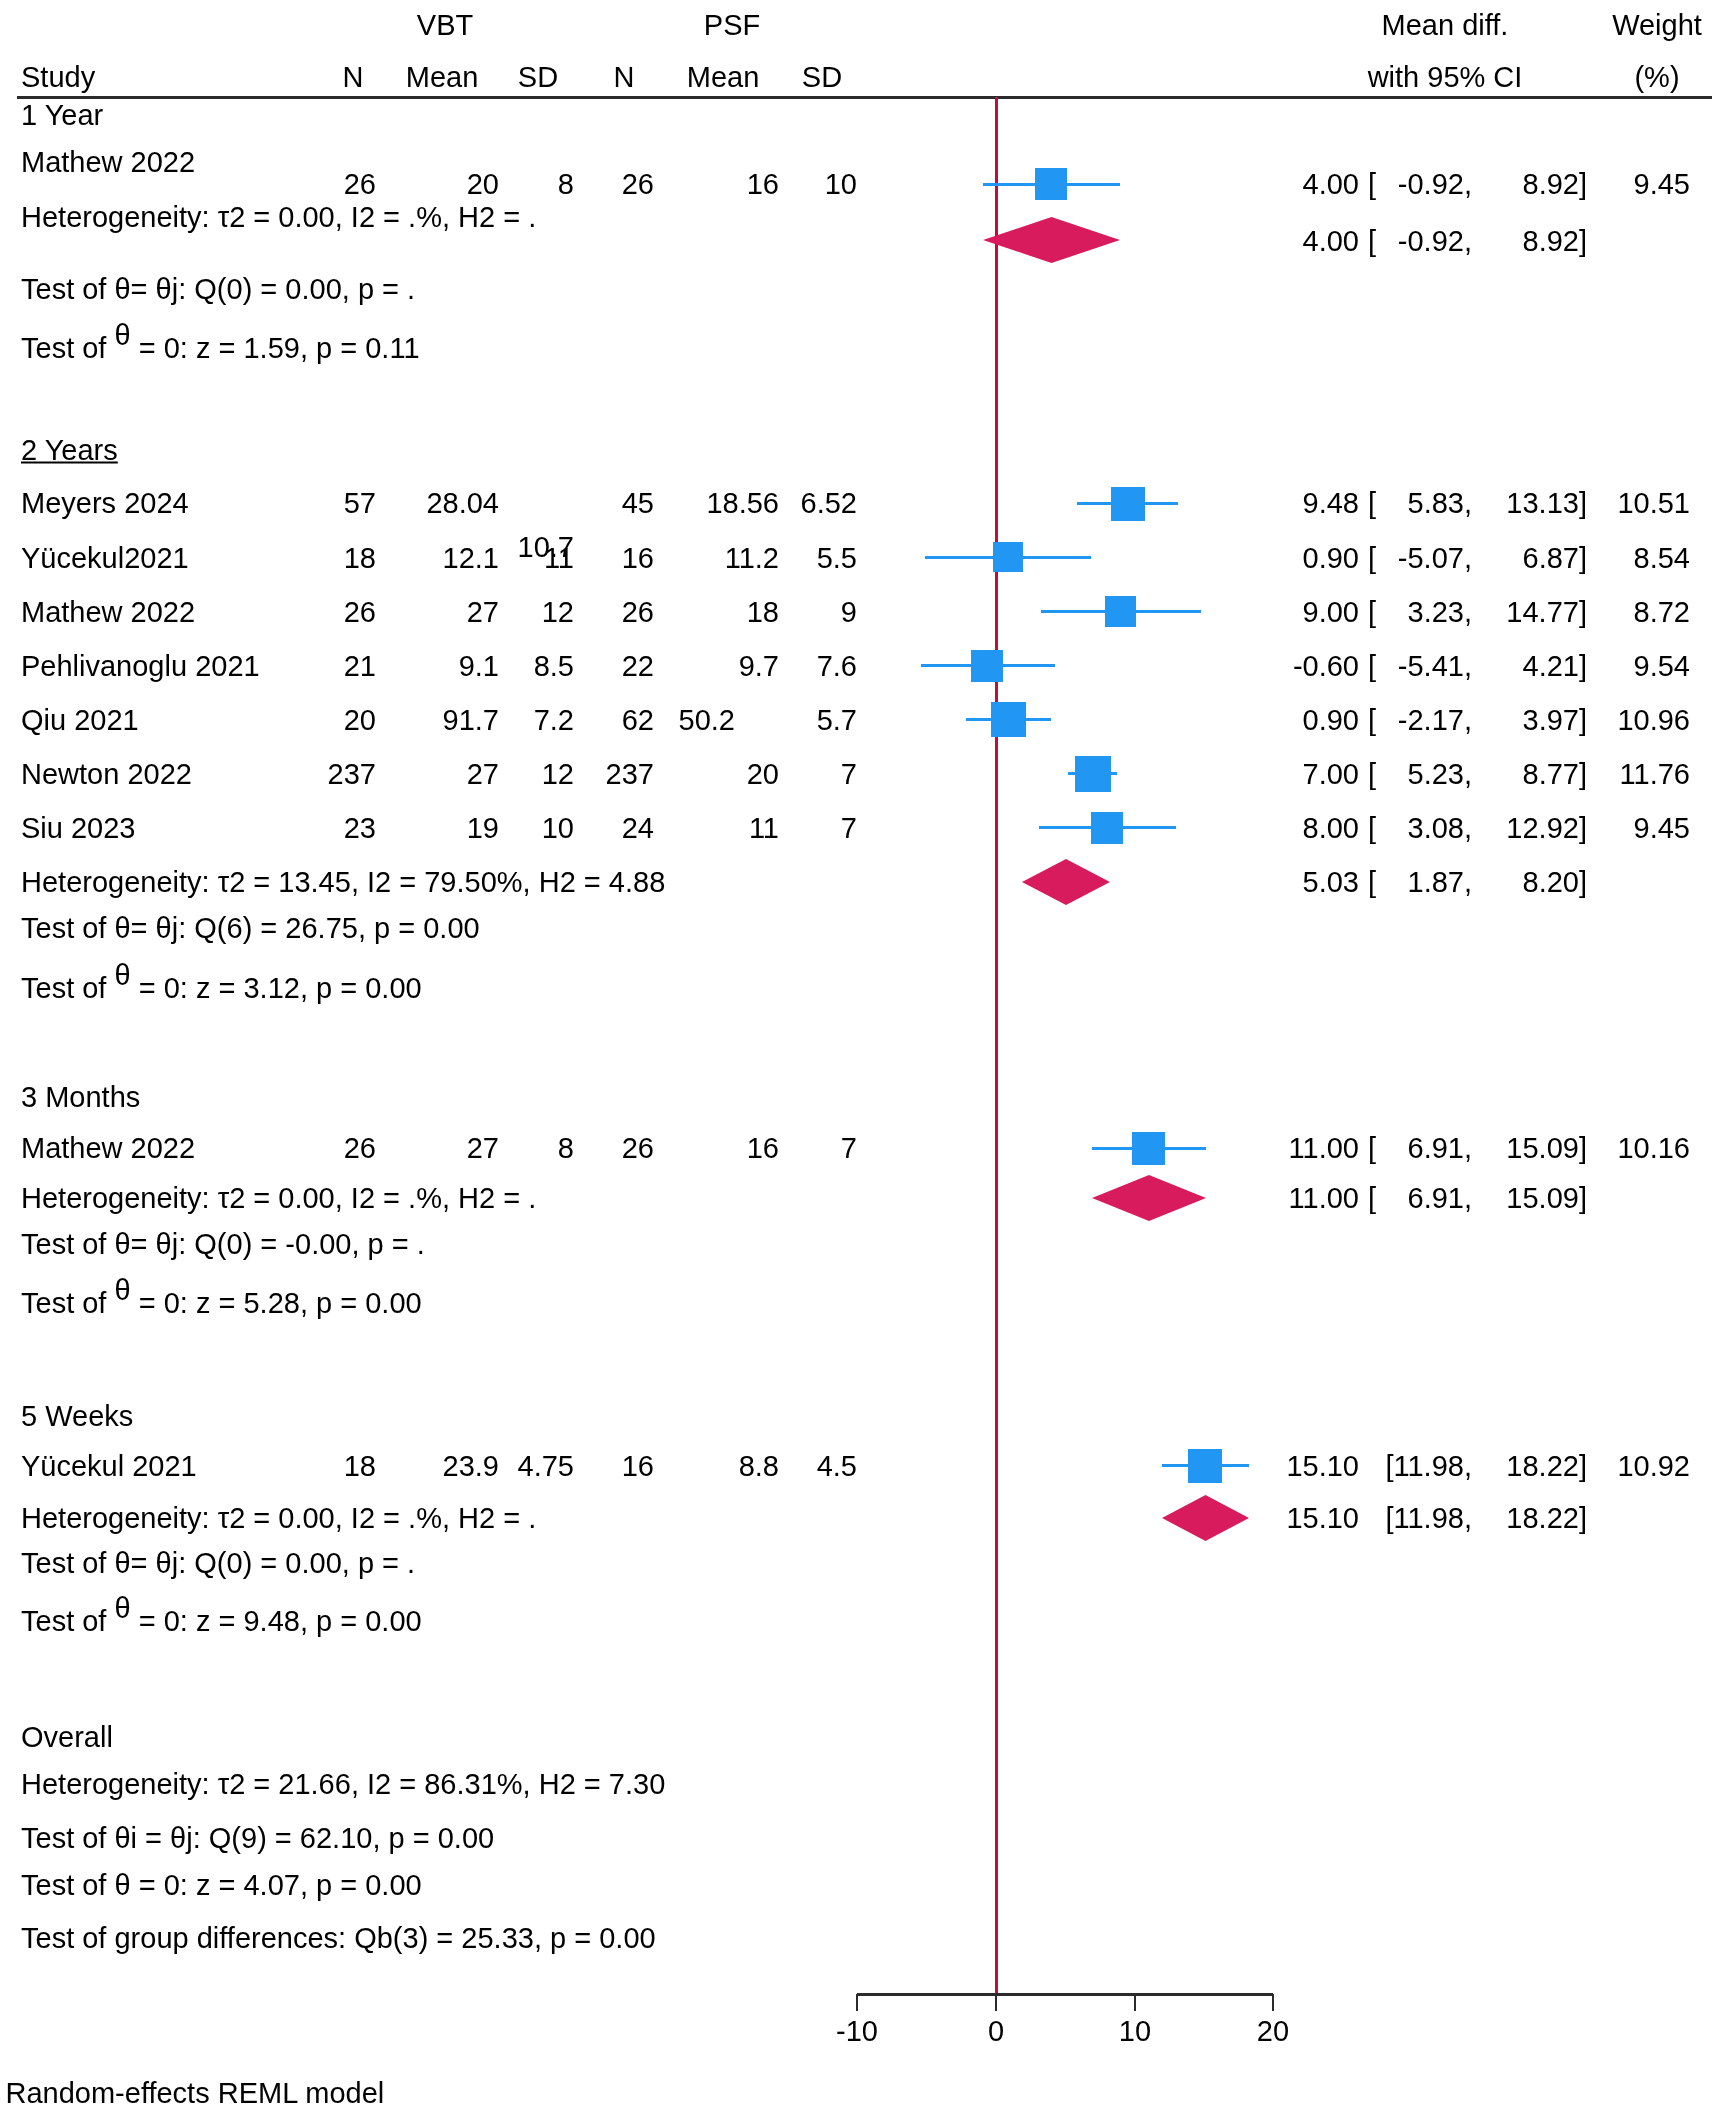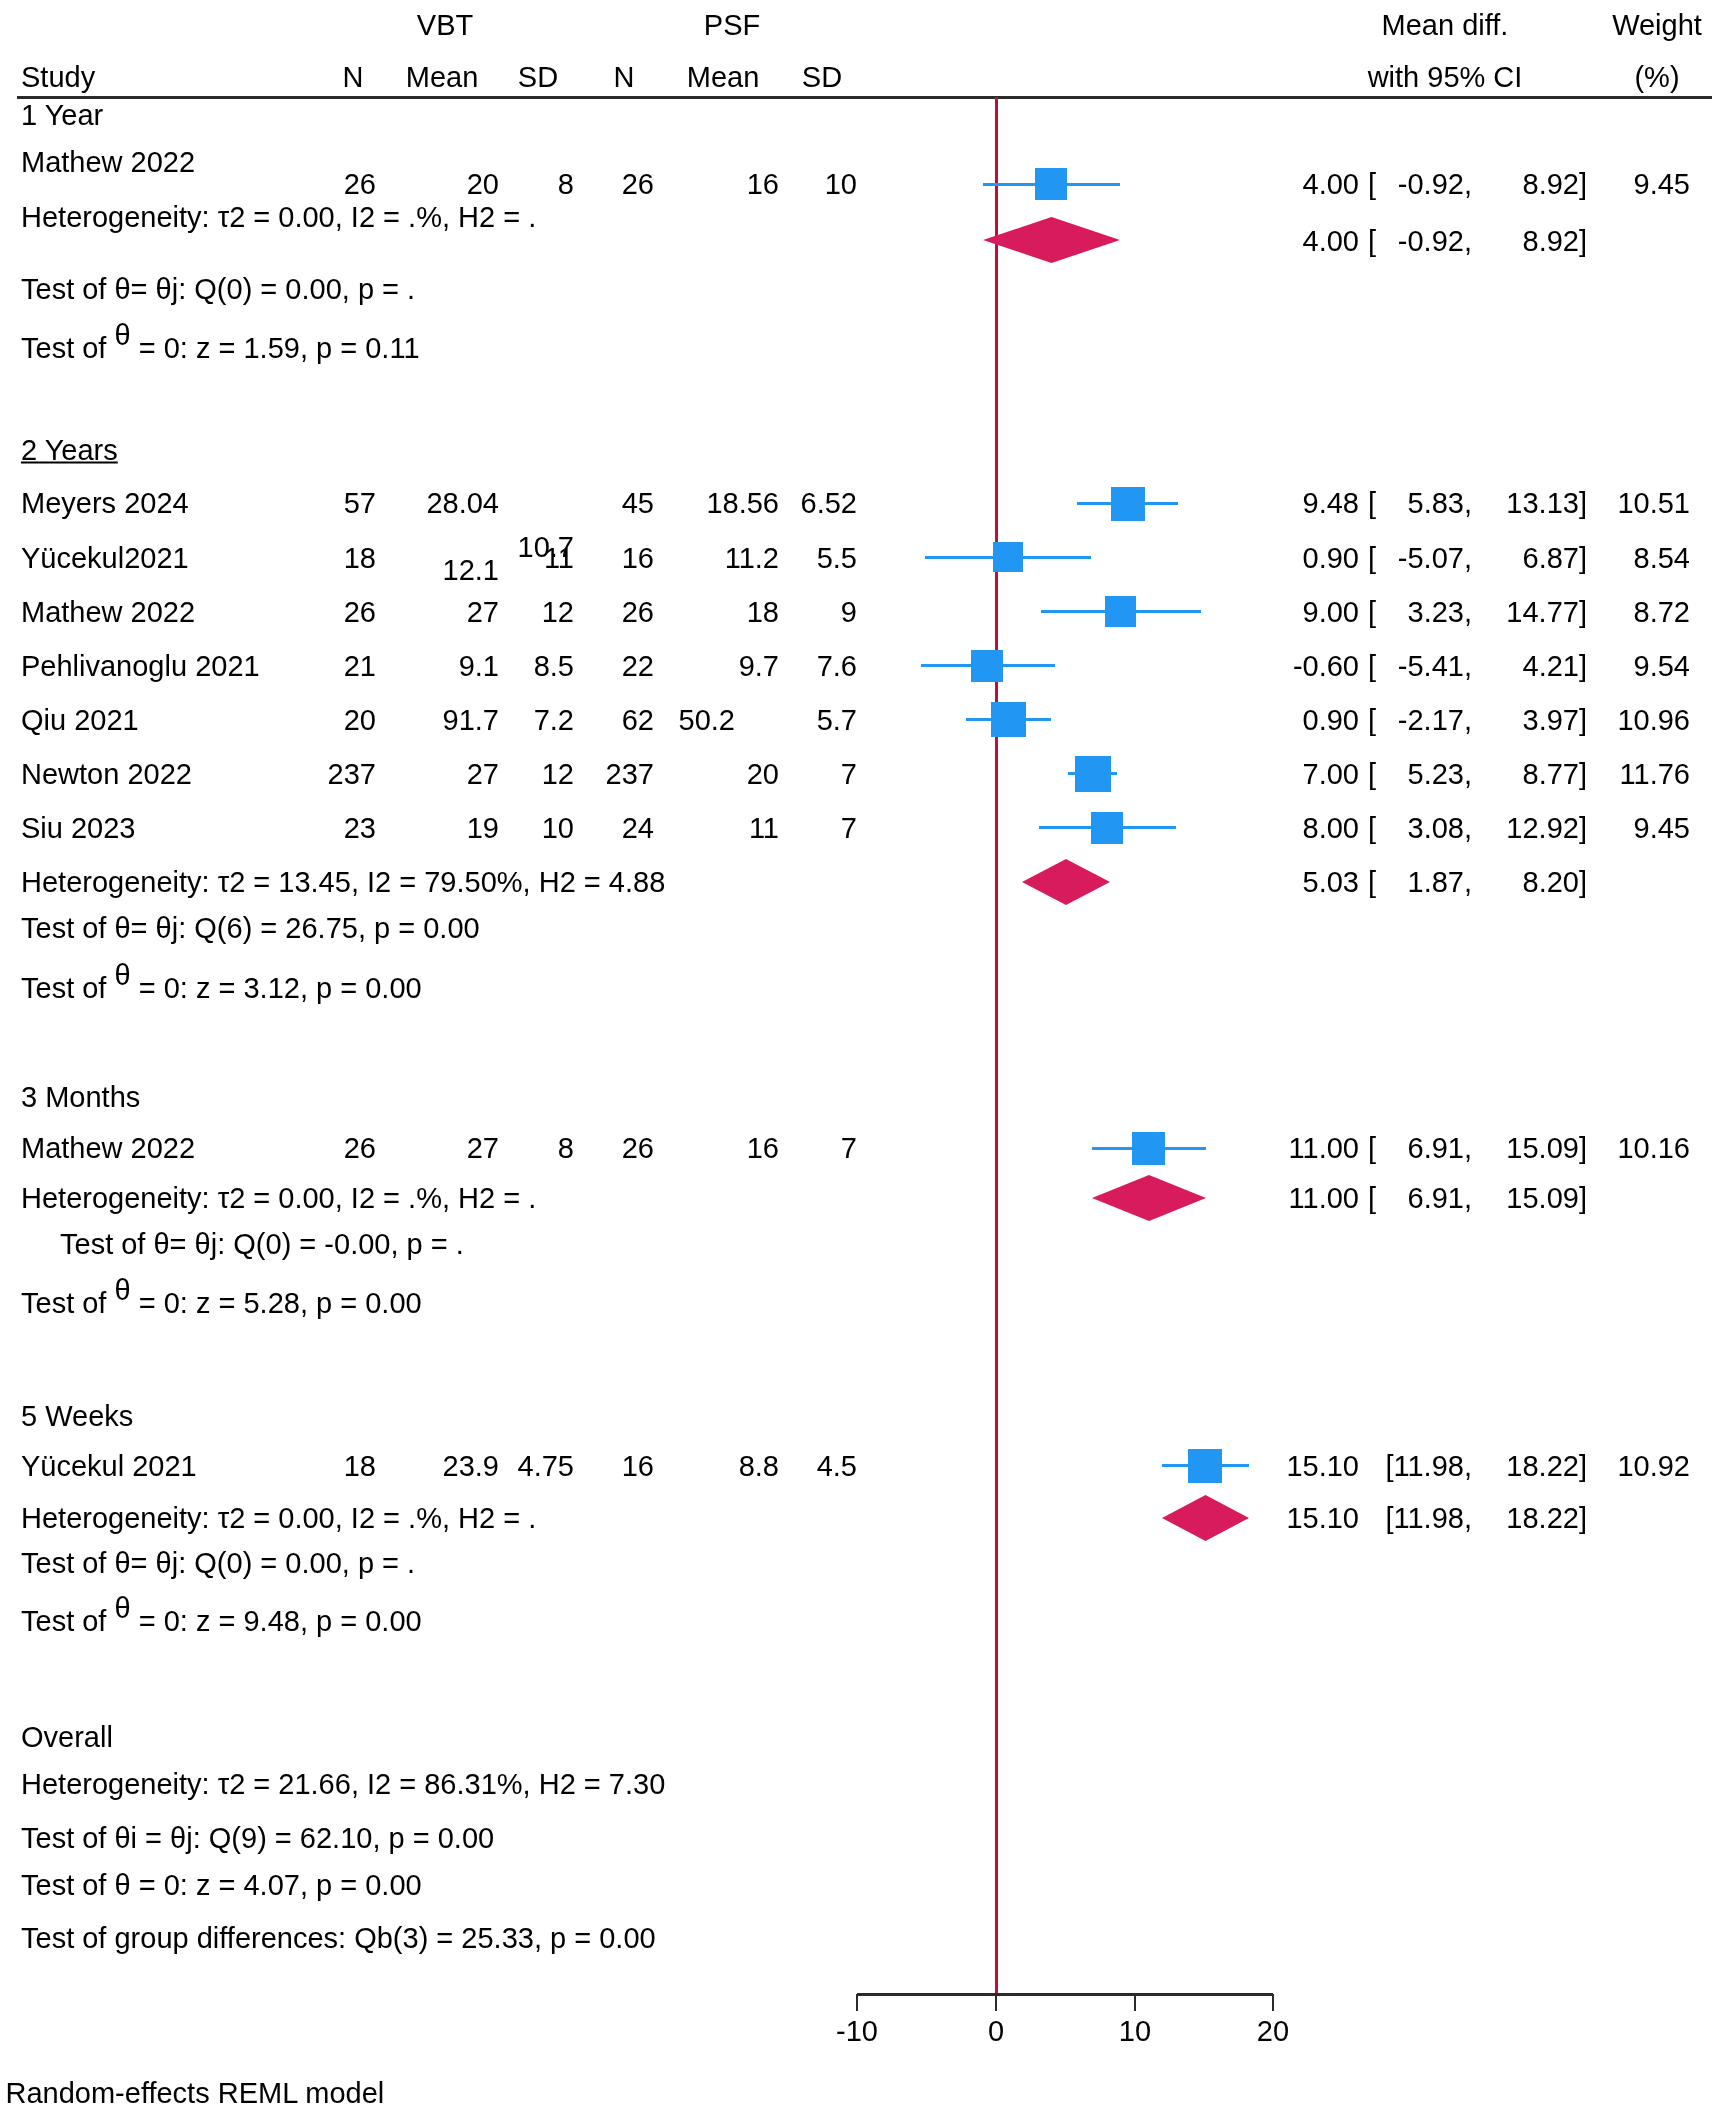--- a/index.html
+++ b/index.html
@@ -70,21 +70,21 @@
       <div class="t" style="top: 503px; right: 871px;">6.52</div>
       <div class="shape" style="left: 1077px; top: 502px; width: 101px; height: 3.3px; background: rgb(33, 150, 243);"></div>
       <div class="shape" style="left: 1111px; top: 487px; width: 34px; height: 34px; background: rgb(33, 150, 243);"></div>
       <div class="t" style="top: 503px; right: 369px;">9.48</div>
       <div class="t" style="top: 503px; left: 1368px;">[</div>
       <div class="t" style="top: 503px; right: 256px;">5.83,</div>
       <div class="t" style="top: 503px; right: 141px;">13.13]</div>
       <div class="t" style="top: 503px; right: 38px;">10.51</div>
       <div class="t" style="top: 558px; left: 21px;">Yücekul2021</div>
       <div class="t" style="top: 558px; right: 1352px;">18</div>
-      <div class="t" style="top: 558px; right: 1229px; margin-top: 12px;">12.1</div>
+      <div class="t" style="top: 558px; right: 1229px;">12.1</div>
       <div class="t" style="top: 558px; right: 1154px;">11</div>
       <div class="t" style="top: 558px; right: 1074px;">16</div>
       <div class="t" style="top: 558px; right: 949px;">11.2</div>
       <div class="t" style="top: 558px; right: 871px;">5.5</div>
       <div class="shape" style="left: 925px; top: 556px; width: 166px; height: 3.3px; background: rgb(33, 150, 243);"></div>
       <div class="shape" style="left: 993px; top: 542px; width: 30px; height: 30px; background: rgb(33, 150, 243);"></div>
       <div class="t" style="top: 558px; right: 369px;">0.90</div>
       <div class="t" style="top: 558px; left: 1368px;">[</div>
       <div class="t" style="top: 558px; right: 256px;">-5.07,</div>
       <div class="t" style="top: 558px; right: 141px;">6.87]</div>
@@ -181,21 +181,21 @@
       <div class="t" style="top: 1148px; left: 1368px;">[</div>
       <div class="t" style="top: 1148px; right: 256px;">6.91,</div>
       <div class="t" style="top: 1148px; right: 141px;">15.09]</div>
       <div class="t" style="top: 1148px; right: 38px;">10.16</div>
       <div class="t" style="top: 1198px; left: 21px;">Heterogeneity: τ2 = 0.00, I2 = .%, H2 = .</div>
       <div class="shape" style="left: 1092px; top: 1175px; width: 114px; height: 46px; background: rgb(216, 27, 92); clip-path: polygon(0px 50%, 50% 0px, 100% 50%, 50% 100%);"></div>
       <div class="t" style="top: 1198px; right: 369px;">11.00</div>
       <div class="t" style="top: 1198px; left: 1368px;">[</div>
       <div class="t" style="top: 1198px; right: 256px;">6.91,</div>
       <div class="t" style="top: 1198px; right: 141px;">15.09]</div>
-      <div class="t" style="top: 1244px; left: 21px; margin-left: 39px;">Test of θ= θj: Q(0) = -0.00, p = .</div>
+      <div class="t" style="top: 1244px; left: 21px;">Test of θ= θj: Q(0) = -0.00, p = .</div>
       <div class="t" style="left: 21px; top: 1303px;"><span>Test of </span><span class="sup">θ</span><span> = 0: z = 5.28, p = 0.00</span></div>
       <div class="t" style="top: 1416px; left: 21px;">5 Weeks</div>
       <div class="t" style="top: 1466px; left: 21px;">Yücekul 2021</div>
       <div class="t" style="top: 1466px; right: 1352px;">18</div>
       <div class="t" style="top: 1466px; right: 1229px;">23.9</div>
       <div class="t" style="top: 1466px; right: 1154px;">4.75</div>
       <div class="t" style="top: 1466px; right: 1074px;">16</div>
       <div class="t" style="top: 1466px; right: 949px;">8.8</div>
       <div class="t" style="top: 1466px; right: 871px;">4.5</div>
       <div class="shape" style="left: 1162px; top: 1464px; width: 87px; height: 3.3px; background: rgb(33, 150, 243);"></div>

